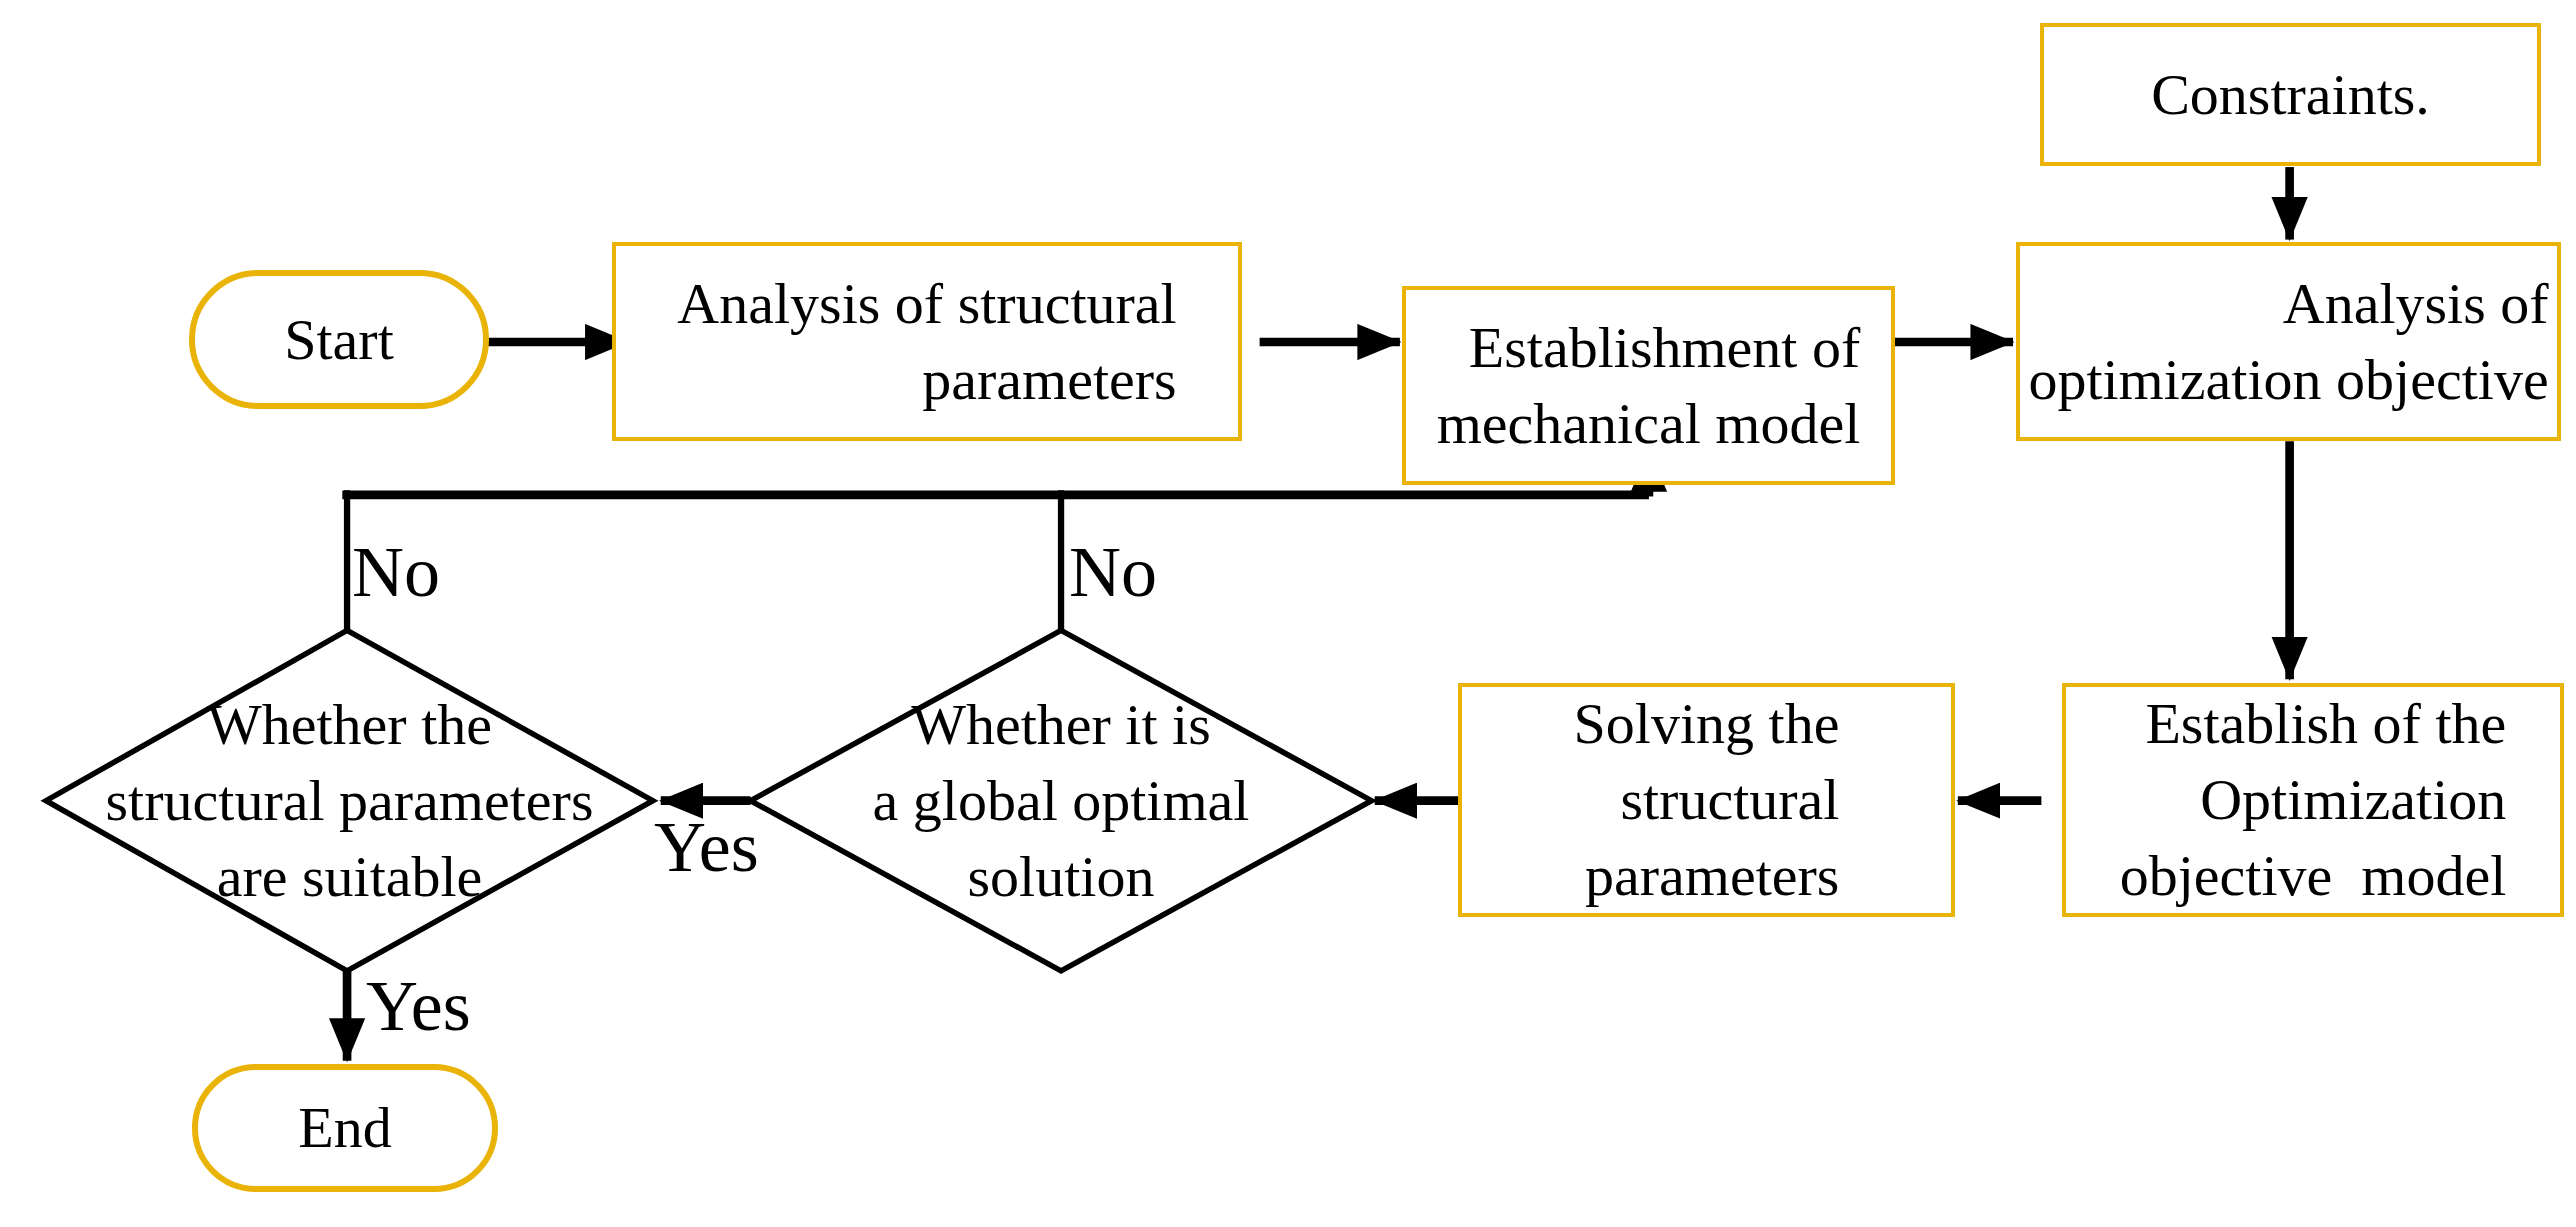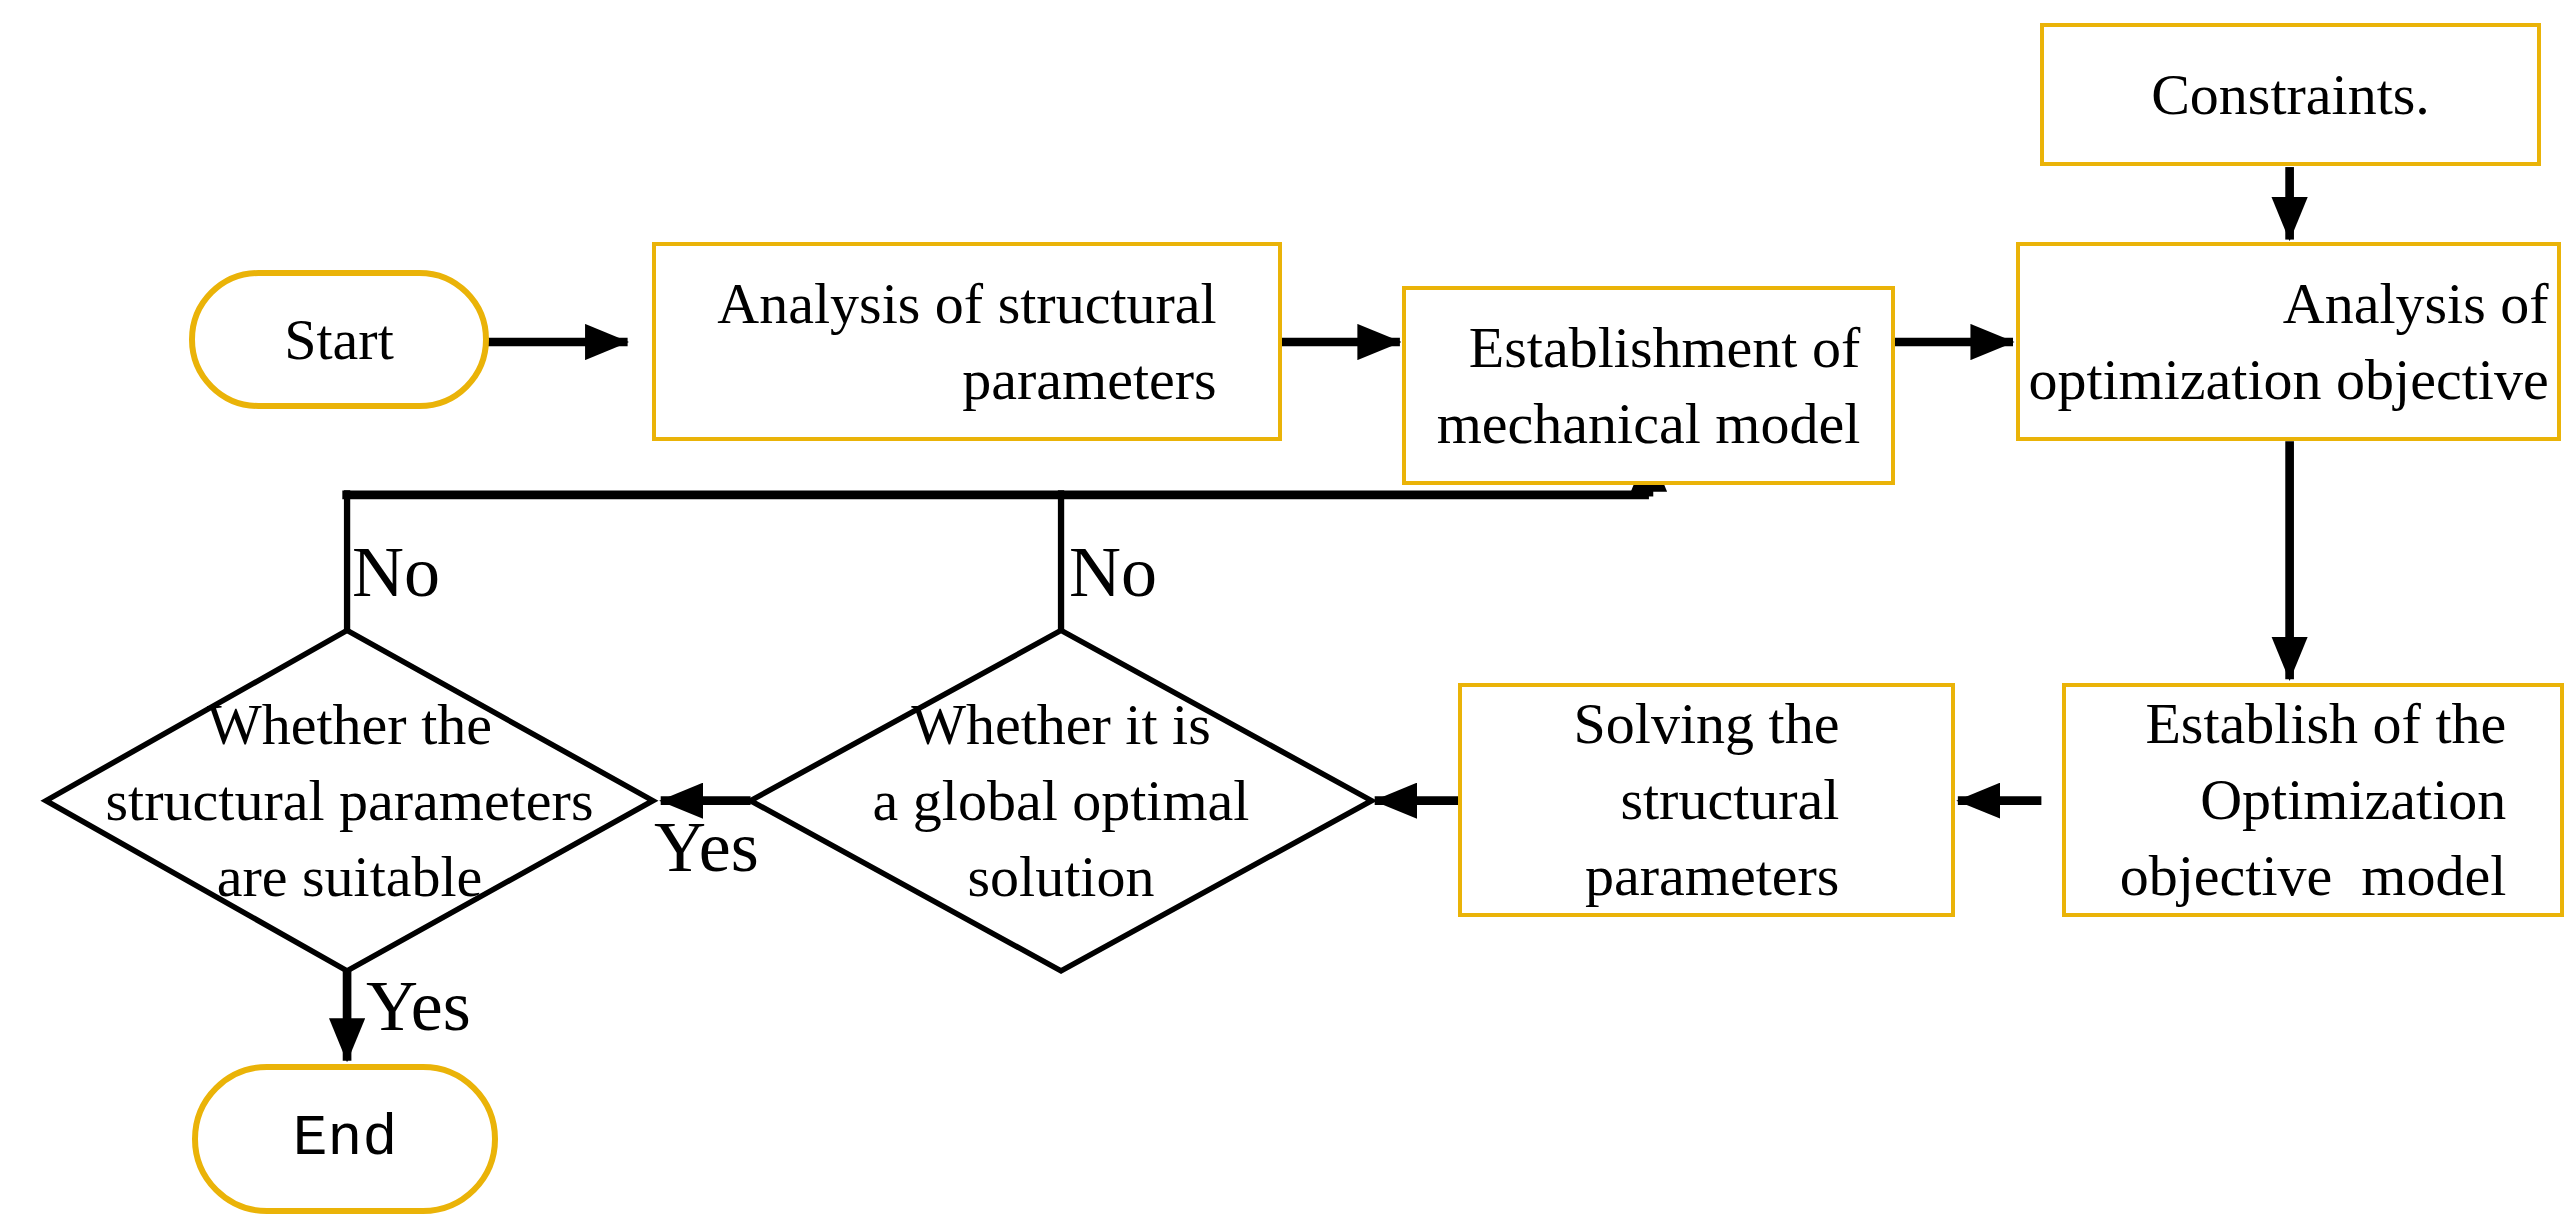--- a/index.html
+++ b/index.html
@@ -47,27 +47,27 @@
   }
   .elabel {
     position: absolute;
     font-size: 72px;
     line-height: 60px;
     white-space: pre;
   }
 
   
   #n-start        { left: 189px;  top: 270px;  width: 300px; height: 139px; }
-  #n-analysis     { left: 652px;  top: 242px;  width: 630px; height: 199px; }
+  #n-analysis     { left: 612px;  top: 242px;  width: 630px; height: 199px; }
   #n-mechanical   { left: 1402px; top: 242px;  width: 493px; height: 199px; margin-top: 44px; }
   #n-objective    { left: 2016px; top: 242px;  width: 545px; height: 199px; }
   #n-constraints  { left: 2040px; top: 23px;   width: 501px; height: 143px; }
   #n-establish    { left: 2042px; top: 683px;  width: 502px; height: 234px; margin-left: 20px; }
   #n-solving      { left: 1458px; top: 683px;  width: 497px; height: 234px; }
-  #n-end          { left: 192px;  top: 1064px; width: 306px; height: 150px; font-family: Liberation Mono, monospace; }
+  #n-end          { left: 192px;  top: 1064px; width: 306px; height: 128px; }
 
   #t-global       { left: 785px;  top: 686px;  width: 552px; height: 230px; }
   #t-suitable     { left: 58px;   top: 686px;  width: 583px; height: 230px; }
 
   #l-no-left      { left: 352px;  top: 542px;  }
   #l-no-right     { left: 1069px; top: 542px;  }
   #l-yes-mid      { left: 654px;  top: 817px; }
   #l-yes-end      { left: 366px;  top: 976px; }
 </style>
 </head>

